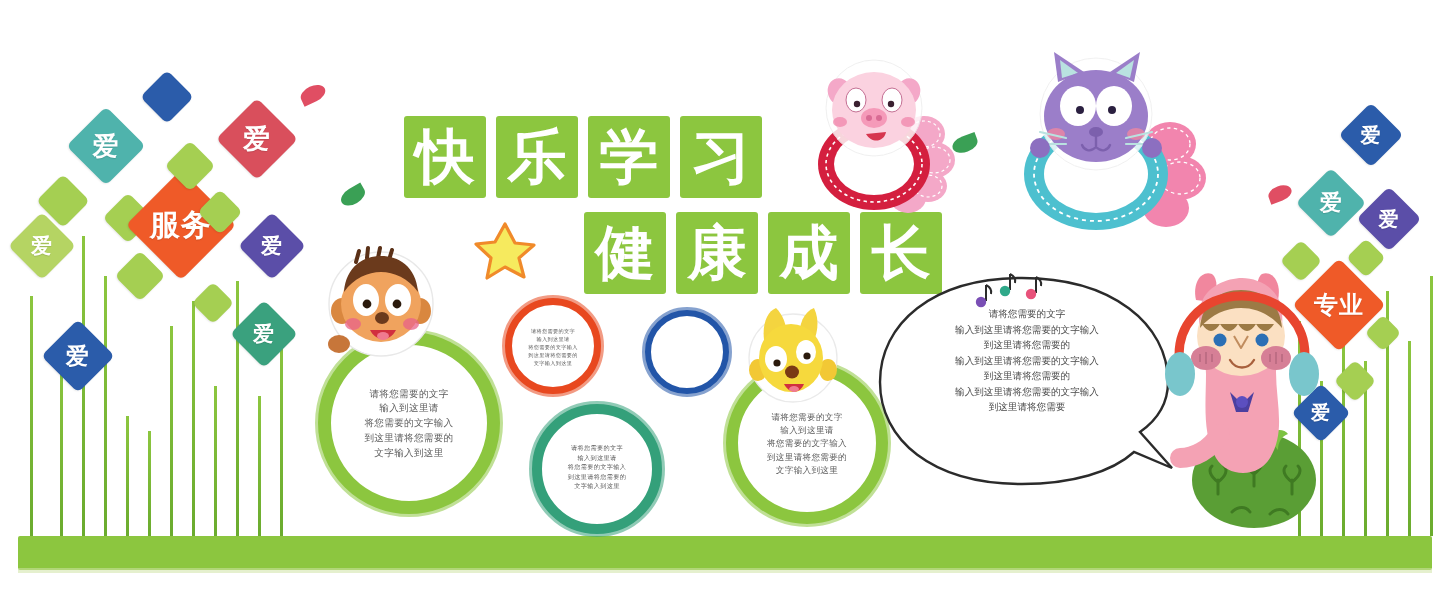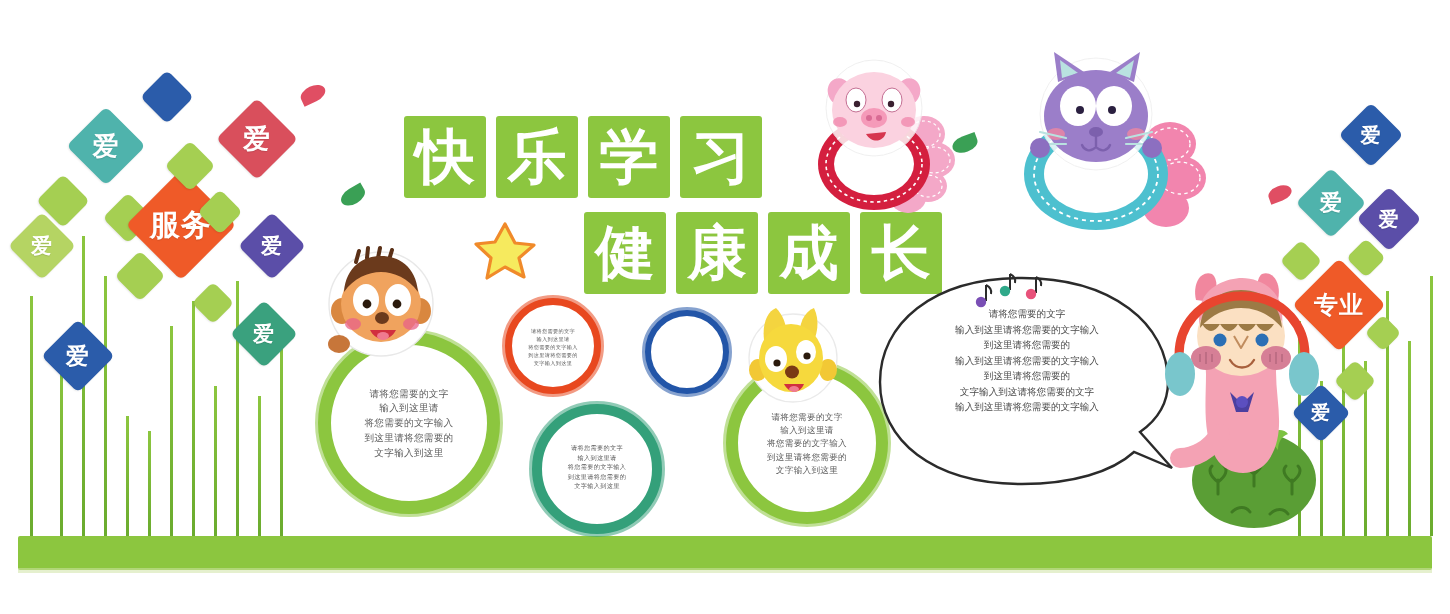--- a/index.html
+++ b/index.html
@@ -200,22 +200,22 @@
       <path d="M150 6 C60 6 8 52 8 110 C8 168 60 212 150 212 C200 212 240 200 262 180
                L300 196 L268 160 C288 146 296 128 296 110 C296 52 240 6 150 6 Z" fill="#ffffff" stroke="#2b2b2b" stroke-width="2.4"></path>
     </svg>
   </div>
   <div class="bubble-txt" id="bubble-text" style="left:898px;top:306px;width:258px;font-size:9.6px;">
       <div>请将您需要的文字</div>
       <div>输入到这里请将您需要的文字输入</div>
       <div>到这里请将您需要的</div>
       <div>输入到这里请将您需要的文字输入</div>
       <div>到这里请将您需要的</div>
-      <div>文字输入到这请将您需要的文字</div>
       <div>输入到这里请将您需要的文字输入</div>
+      <div>到这里请将您需要</div>
     </div>
 
   <div id="notes">
       <div style="position: absolute; left: 972px; top: 283px;">
         <svg width="22" height="26" viewBox="0 0 22 26">
           <path d="M14 2 L14 18" stroke="#2b2b2b" stroke-width="2" fill="none"></path>
           <path d="M14 2 C18 4 20 7 19 11" stroke="#2b2b2b" stroke-width="2" fill="none"></path>
           <circle cx="9" cy="19" r="5.2" fill="#7a4fb5"></circle>
         </svg>
       </div>

